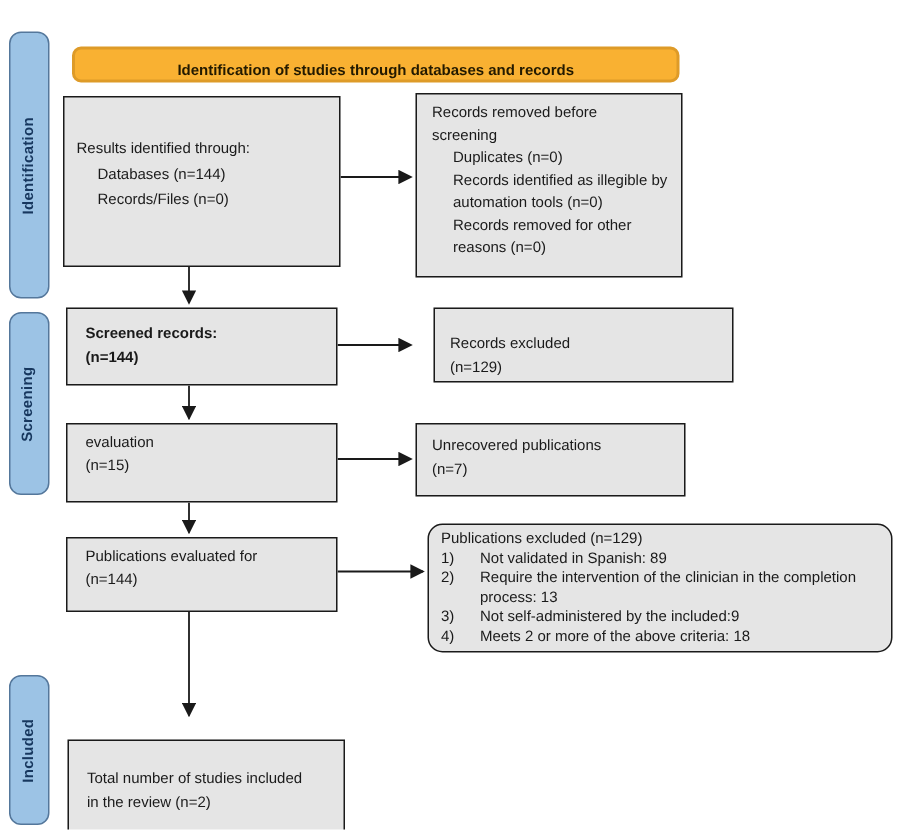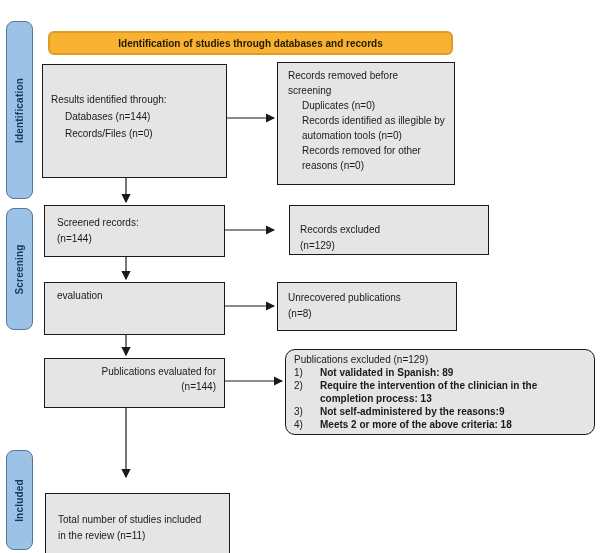--- a/index.html
+++ b/index.html
@@ -12,21 +12,21 @@
     overflow: hidden;
   }
   .arrows { position: absolute; left: 0; top: 0; width: 602px; height: 553px; pointer-events: none; }
 
   .banner {
     position: absolute;
     left: 48px; top: 31px; width: 405px; height: 24px;
     background: #F9B132;
     border: 2px solid #DE9B28;
     border-radius: 6px;
-    display: flex; align-items: center; justify-content: center;
+    display: flex; align-items: flex-end; justify-content: center;
     font-size: 10px; font-weight: bold; color: #231a00;
     text-align: center;
   }
 
   .side-label {
     position: absolute;
     left: 6px; width: 27px;
     background: #9CC3E5;
     border: 1.5px solid #54779B;
     border-radius: 8px;
@@ -44,32 +44,32 @@
 
   .fbox {
     position: absolute;
     background: #e5e5e5;
     border: 1.3px solid #1a1a1a;
     font-size: 10px; color: #1a1a1a;
     line-height: 15px;
   }
   .box-a { left: 42px;  top: 64px;  width: 185px; height: 114px; padding: 26px 8px 0 8px; line-height: 17px; }
   .box-b { left: 277px; top: 62px;  width: 178px; height: 123px; padding: 5px 5px 0 10px;  line-height: 15px; }
-  .box-c { left: 44px;  top: 205px; width: 181px; height: 52px;  padding: 9px 8px 0 12px;  line-height: 16px; }
+  .box-c { left: 44px;  top: 205px; width: 181px; height: 52px;  padding: 9px 8px 0 12px;  line-height: 16px; font-weight: bold; }
   .box-d { left: 289px; top: 205px; width: 200px; height: 50px;  padding: 16px 8px 0 10px;  line-height: 16px; }
   .box-e { left: 44px;  top: 282px; width: 181px; height: 53px;  padding: 5px 8px 0 12px;  line-height: 15px; }
   .box-f { left: 277px; top: 282px; width: 180px; height: 49px;  padding: 7px 8px 4px 10px;  line-height: 16px; }
-  .box-g { left: 44px;  top: 358px; width: 181px; height: 50px;  padding: 5px 8px 0 12px;  line-height: 15px; text-align: right; }
+  .box-g { left: 44px;  top: 358px; width: 181px; height: 50px;  padding: 5px 8px 0 12px;  line-height: 15px; }
   .box-h { left: 285px; top: 349px; width: 310px; height: 86px;  padding: 3px 6px 0 8px;   line-height: 13px; border-radius: 10px; }
   .box-i { left: 45px;  top: 480px; width: 185px; height: 68px;  padding: 18px 8px 0 12px; line-height: 16px; margin-top: 13px; }
 
   .indent { padding-left: 14px; }
   .reason { display: flex; }
   .reason .num { flex: 0 0 26px; }
-  .reason .txt { flex: 1 1 auto; font-weight: bold; }
+  .reason .txt { flex: 1 1 auto; }
 </style>
 </head>
 <body>
 
 <div class="canvas">
 
   <svg class="arrows" viewBox="0 0 602 553" xmlns="http://www.w3.org/2000/svg">
     <defs>
       <marker id="ah" markerWidth="8" markerHeight="8" refX="7" refY="4" orient="auto">
         <path d="M0,0 L8,4 L0,8 Z" fill="#1a1a1a"></path>
@@ -118,50 +118,51 @@
     <div>(n=144)</div>
   </div>
 
   <div class="fbox box-d">
     <div>Records excluded</div>
     <div>(n=129)</div>
   </div>
 
   <div class="fbox box-e">
     <div>evaluation</div>
+    <div>(n=15)</div>
   </div>
 
   <div class="fbox box-f">
     <div>Unrecovered publications</div>
-    <div>(n=8)</div>
+    <div>(n=7)</div>
   </div>
 
   <div class="fbox box-g">
     <div>Publications evaluated for</div>
     <div>(n=144)</div>
   </div>
 
   <div class="fbox box-h">
     <div>Publications excluded (n=129)</div>
     <div class="reason">
       <span class="num">1)</span>
       <span class="txt">Not validated in Spanish: 89</span>
     </div>
     <div class="reason">
       <span class="num">2)</span>
       <span class="txt">Require the intervention of the clinician in the completion process: 13</span>
     </div>
     <div class="reason">
       <span class="num">3)</span>
-      <span class="txt">Not self-administered by the reasons:9</span>
+      <span class="txt">Not self-administered by the included:9</span>
     </div>
     <div class="reason">
       <span class="num">4)</span>
       <span class="txt">Meets 2 or more of the above criteria: 18</span>
     </div>
   </div>
 
   <div class="fbox box-i">
     <div>Total number of studies included</div>
-    <div>in the review (n=11)</div>
+    <div>in the review (n=2)</div>
   </div>
 
 </div>
 
 </body></html>

